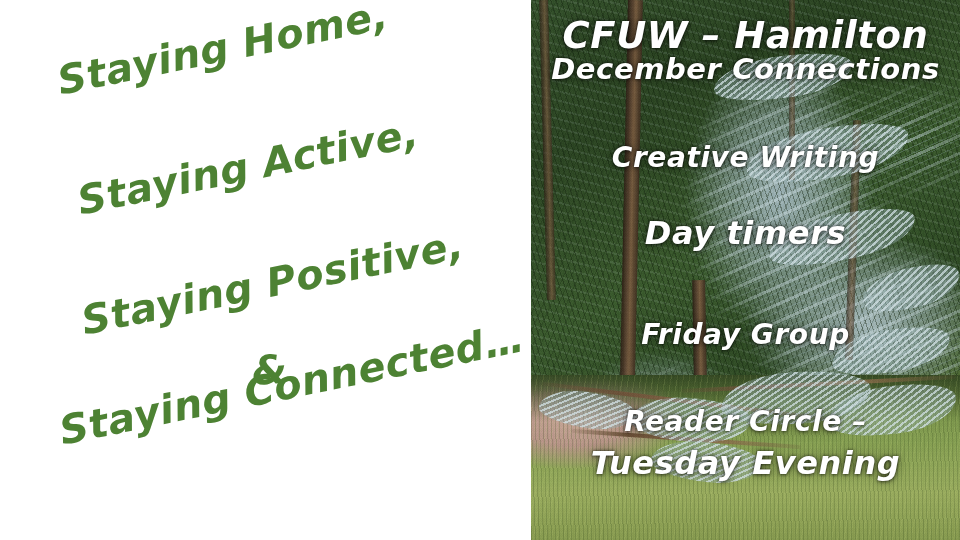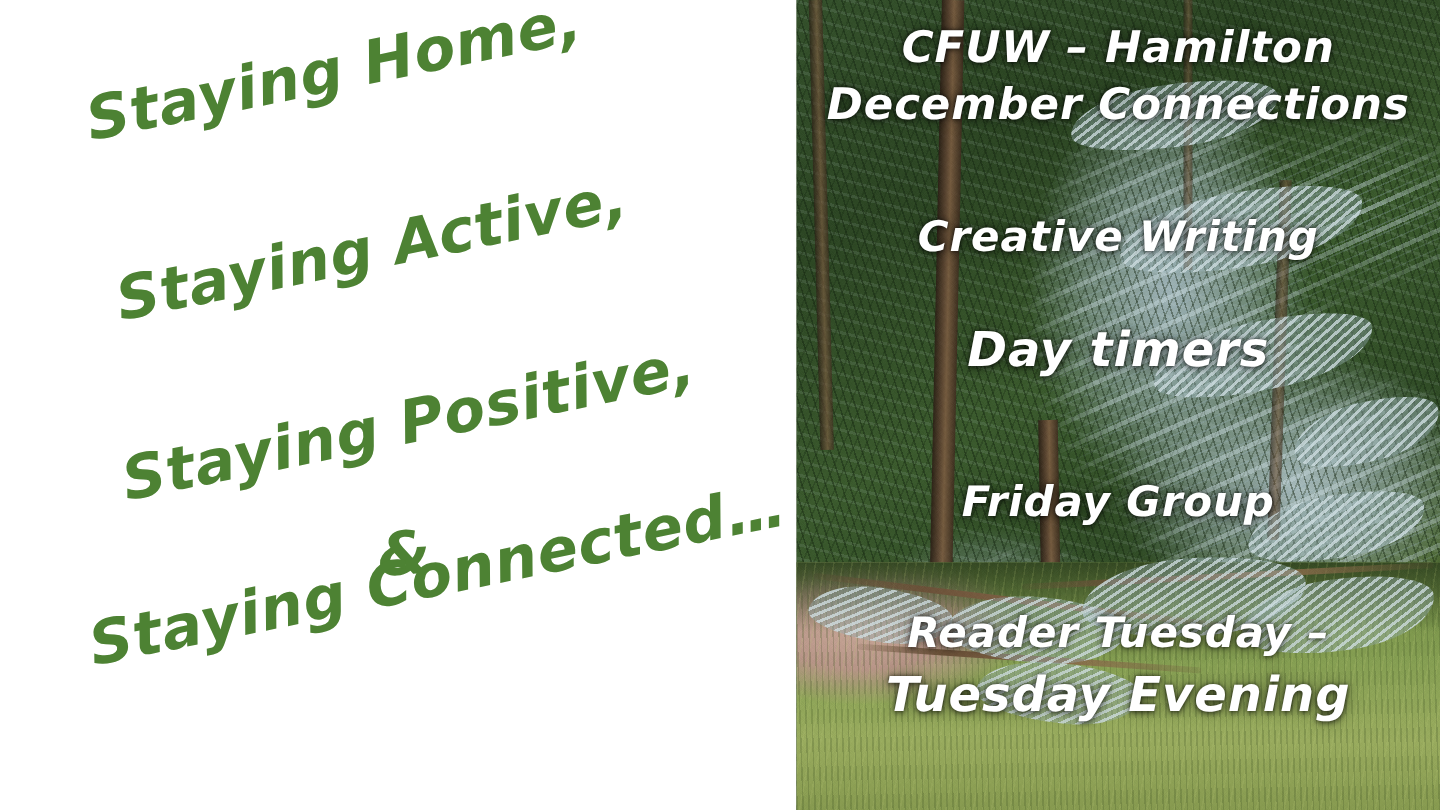--- a/index.html
+++ b/index.html
@@ -222,21 +222,21 @@
     font-style: italic;
     font-weight: 600;
     letter-spacing: 0.6px;
     white-space: nowrap;
     text-shadow:
       0 0 3px rgba(0,0,0,0.55),
       0 1px 4px rgba(0,0,0,0.45),
       0 0 12px rgba(0,0,0,0.30);
   }
 
-  #pl-title-1 { top: 14px;  font-size: 29px; }
+  #pl-title-1 { top: 14px;  font-size: 37px; }
   #pl-title-2 { top: 52px;  font-size: 29px; }
   #pl-item-1  { top: 141px; font-size: 28px; }
   #pl-item-2  { top: 214px; font-size: 32px; }
   #pl-item-3  { top: 318px; font-size: 28px; }
   #pl-item-4a { top: 405px; font-size: 28px; }
   #pl-item-4b { top: 444px; font-size: 32px; }
   #pl-item-4c { top: 489px; font-size: 28px; }
 </style>
 </head>
 <body>
@@ -293,20 +293,20 @@
       <div class="photo-line" id="pl-title-1">CFUW – Hamilton</div>
 
       <div class="photo-line" id="pl-item-1">Creative Writing</div>
 
       <div class="photo-line" id="pl-title-2">December Connections</div>
 
       <div class="photo-line" id="pl-item-2">Day timers</div>
 
       <div class="photo-line" id="pl-item-3">Friday Group</div>
 
-      <div class="photo-line" id="pl-item-4a">Reader Tuesday –</div>
+      <div class="photo-line" id="pl-item-4a">Reader Circle –</div>
 
       <div class="photo-line" id="pl-item-4b">Tuesday Evening</div>
 
     </div>
 
   </div>
 </div>
 
 </body></html>

